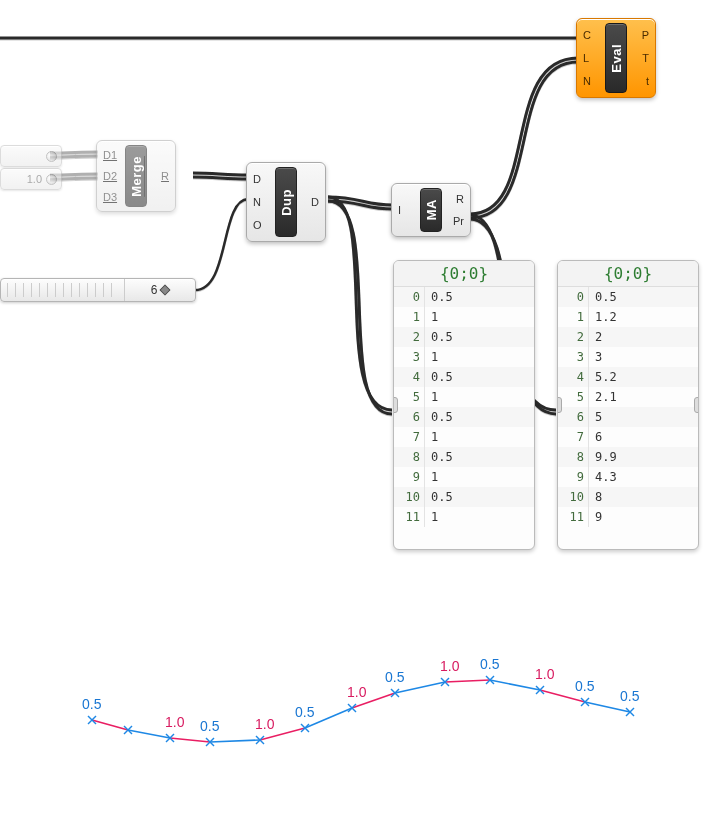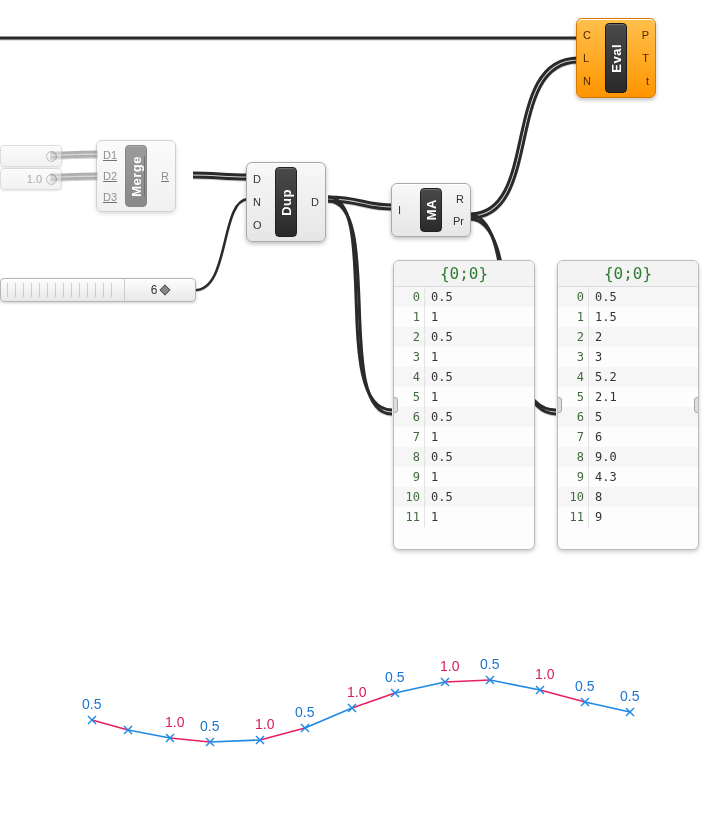--- a/index.html
+++ b/index.html
@@ -381,21 +381,21 @@
     <div class="plug" style="left:-8px;"></div>
     <div class="plug" style="right:-8px;"></div>
     <div class="phead">{0;0}</div>
     <div id="panel-right-rows">
         <div class="row">
           <div class="idx">0</div>
           <div class="val">0.5</div>
         </div>
         <div class="row">
           <div class="idx">1</div>
-          <div class="val">1.5</div>
+          <div class="val">1.2</div>
         </div>
         <div class="row">
           <div class="idx">2</div>
           <div class="val">2</div>
         </div>
         <div class="row">
           <div class="idx">3</div>
           <div class="val">3</div>
         </div>
         <div class="row">
@@ -409,21 +409,21 @@
         <div class="row">
           <div class="idx">6</div>
           <div class="val">5</div>
         </div>
         <div class="row">
           <div class="idx">7</div>
           <div class="val">6</div>
         </div>
         <div class="row">
           <div class="idx">8</div>
-          <div class="val">9.0</div>
+          <div class="val">9.9</div>
         </div>
         <div class="row">
           <div class="idx">9</div>
           <div class="val">4.3</div>
         </div>
         <div class="row">
           <div class="idx">10</div>
           <div class="val">8</div>
         </div>
         <div class="row">

